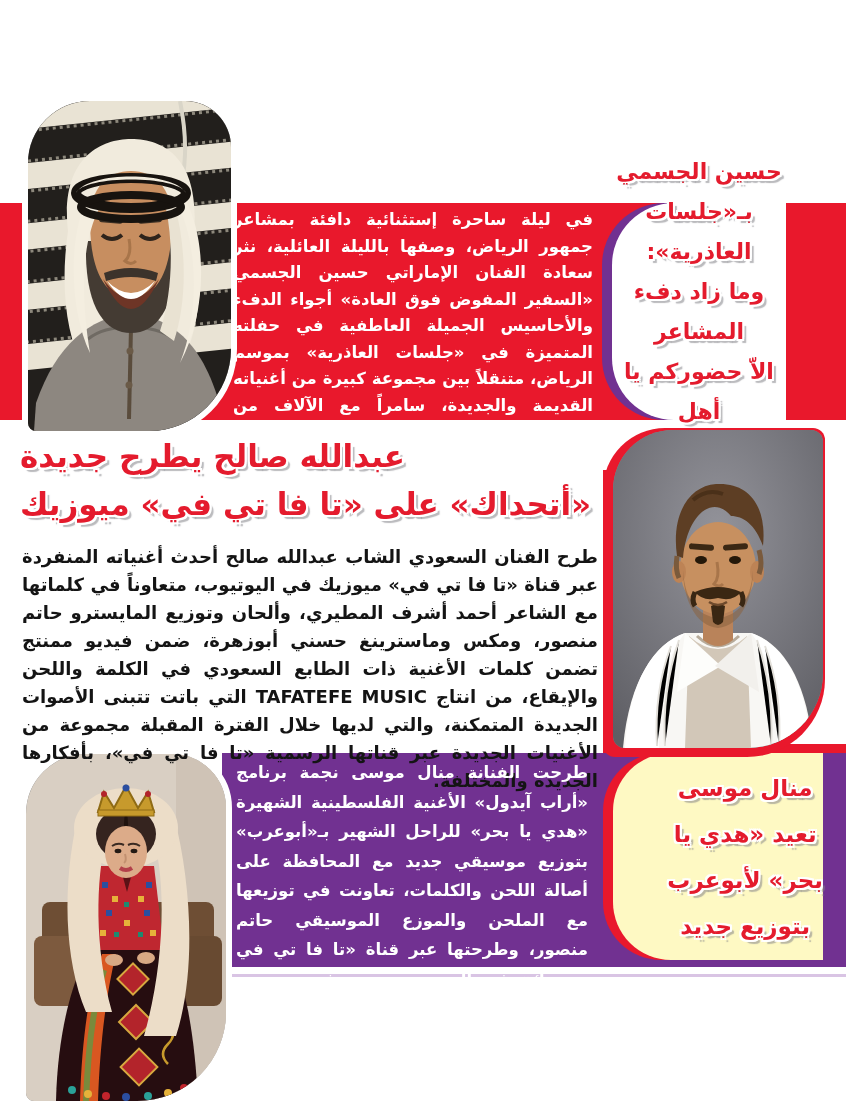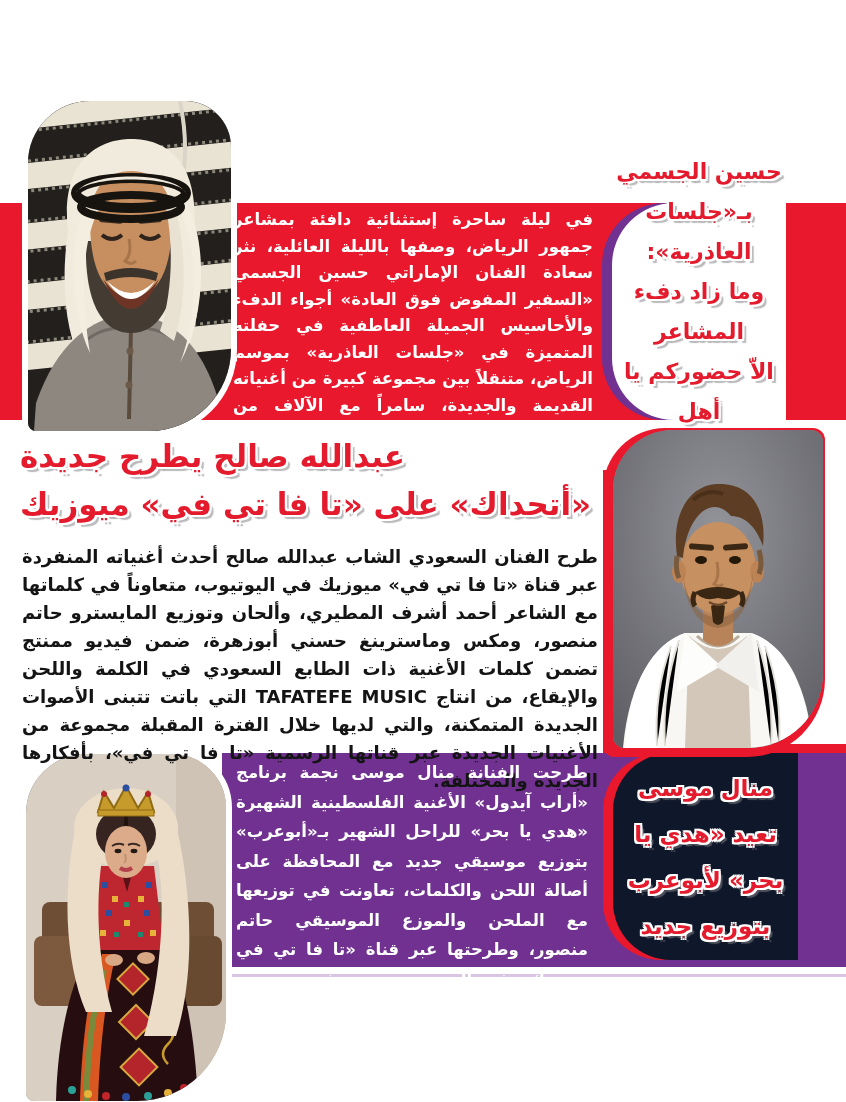--- a/index.html
+++ b/index.html
@@ -14,22 +14,22 @@
   .band-purple{position:absolute;left:222px;top:753px;width:624px;height:214px;background:#713191;}
   .band-purple-underline{position:absolute;left:222px;top:974px;width:624px;height:3px;background:#d9c4e4;}
   .red-hline{position:absolute;left:603px;top:744px;width:243px;height:9px;background:#e9182c;}
   .red-vline{position:absolute;left:603px;top:470px;width:10px;height:470px;background:#e9182c;}
 
   
   .panel-accent-top{position:absolute;left:602px;top:203px;width:184px;height:217px;background:#713191;border-radius:62px 0 0 62px;}
   .panel-top{position:absolute;left:612px;top:203px;width:174px;height:217px;background:#fff;border-radius:62px 0 0 62px;
     display:flex;align-items:center;justify-content:center;text-align:center;}
   .panel-accent-bottom{position:absolute;left:603px;top:753px;width:185px;height:207px;background:#e9182c;border-radius:58px 0 0 58px;}
-  .panel-bottom{position:absolute;left:613px;top:753px;width:185px;height:207px;background:#0f172a;border-radius:58px 0 0 58px;
-    display:flex;align-items:center;justify-content:center;text-align:center;}
+  .panel-bottom{position:absolute;left:613px;top:753px;width:210px;height:207px;background:#fef9c3;border-radius:58px 0 0 58px;
+    display:flex;align-items:center;text-align:center;}
 
   
   .hl{
     color:#e41b2d;font-weight:bold;white-space:pre-line;
     text-shadow:
       -2px -2px 0 #fff,2px -2px 0 #fff,-2px 2px 0 #fff,2px 2px 0 #fff,
       -2px 0 0 #fff,2px 0 0 #fff,0 -2px 0 #fff,0 2px 0 #fff,
       4px 4px 1px rgba(130,130,135,.55);
   }
   .panel-top .hl{font-size:22px;line-height:40px;}

